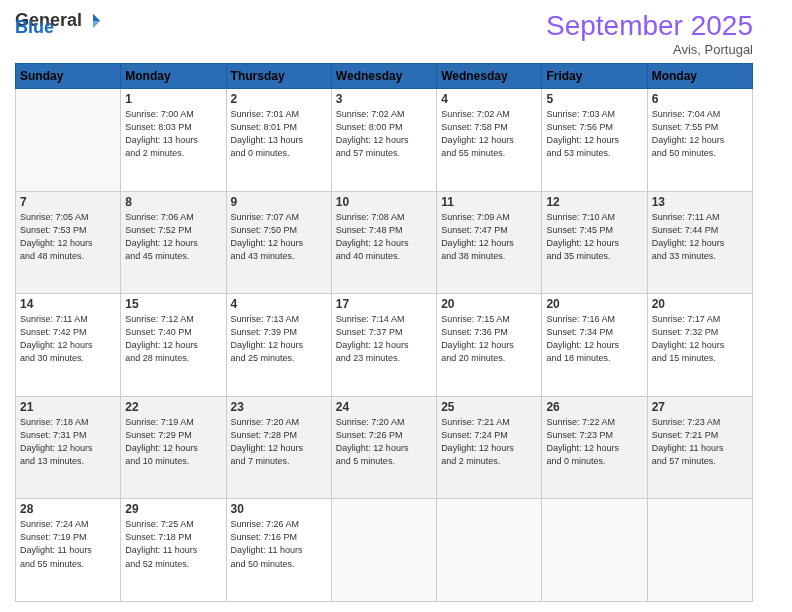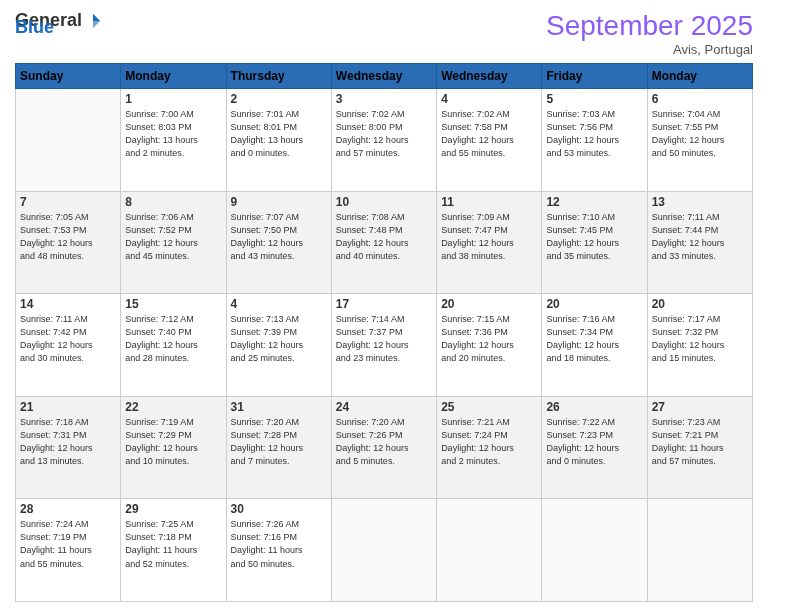--- a/index.html
+++ b/index.html
@@ -215,21 +215,21 @@
         <tr>
           <td class="row-bg-2">
             <span class="day-num">21</span>
             <div class="day-info">Sunrise: 7:18 AM<br>Sunset: 7:31 PM<br>Daylight: 12 hours<br>and 13 minutes.</div>
           </td>
           <td class="row-bg-2">
             <span class="day-num">22</span>
             <div class="day-info">Sunrise: 7:19 AM<br>Sunset: 7:29 PM<br>Daylight: 12 hours<br>and 10 minutes.</div>
           </td>
           <td class="row-bg-2">
-            <span class="day-num">31</span>
+            <span class="day-num">23</span>
             <div class="day-info">Sunrise: 7:20 AM<br>Sunset: 7:28 PM<br>Daylight: 12 hours<br>and 7 minutes.</div>
           </td>
           <td class="row-bg-2">
             <span class="day-num">24</span>
             <div class="day-info">Sunrise: 7:20 AM<br>Sunset: 7:26 PM<br>Daylight: 12 hours<br>and 5 minutes.</div>
           </td>
           <td class="row-bg-2">
             <span class="day-num">25</span>
             <div class="day-info">Sunrise: 7:21 AM<br>Sunset: 7:24 PM<br>Daylight: 12 hours<br>and 2 minutes.</div>
           </td>

